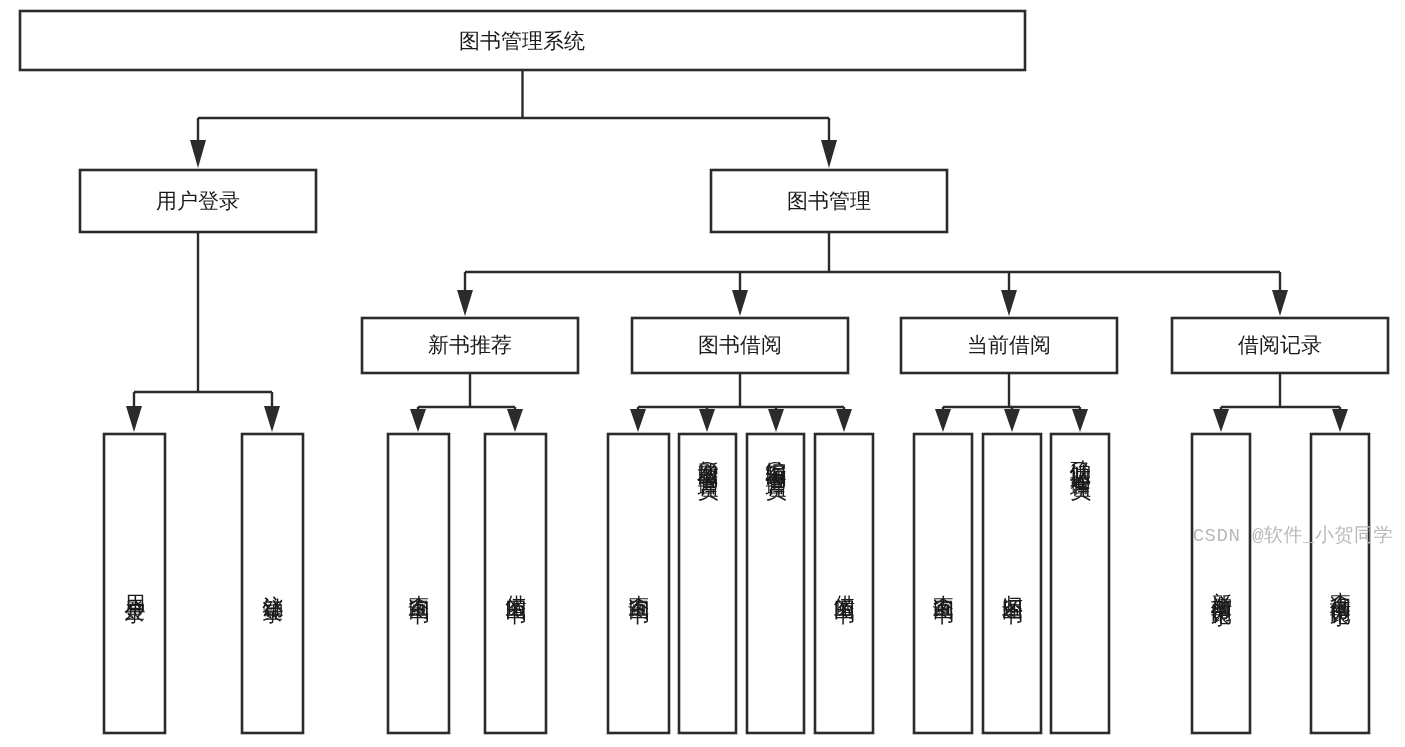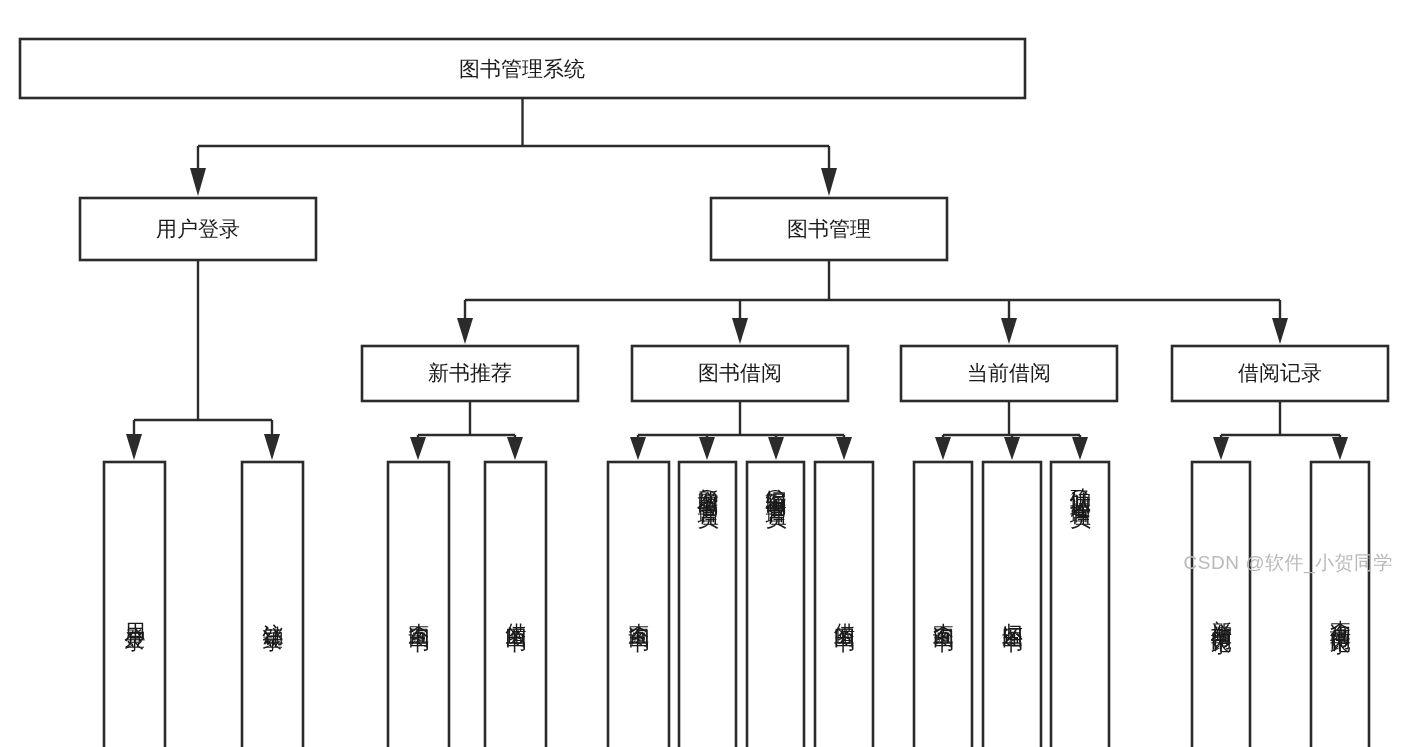--- a/index.html
+++ b/index.html
@@ -11,21 +11,20 @@
     width: 1405px;
     height: 747px;
     font-family: "DejaVu Sans", "Liberation Sans", sans-serif;
     overflow: hidden;
   }
   #diagram-root {
     position: relative;
     width: 1405px;
     height: 556px;
     background: #ffffff;
-    margin-top: 28px;
   }
   svg.diagram-canvas {
     position: absolute;
     left: 0;
     top: 0;
     width: 1405px;
     height: 747px;
     display: block;
   }
   .node-box {
@@ -64,21 +63,21 @@
     font-size: 21px;
     line-height: 1.0;
     color: #1a1a1a;
     letter-spacing: 3px;
     white-space: nowrap;
   }
   .watermark {
     position: absolute;
     right: 12px;
     bottom: 8px;
-    font-family: Liberation Sans, sans-serif;
+    font-family: Liberation Mono, monospace;
     font-size: 19px;
     color: #b9b9b9;
     white-space: nowrap;
     letter-spacing: 0.5px;
   }
 </style>
 </head>
 <body>
 
 <div id="diagram-root">

